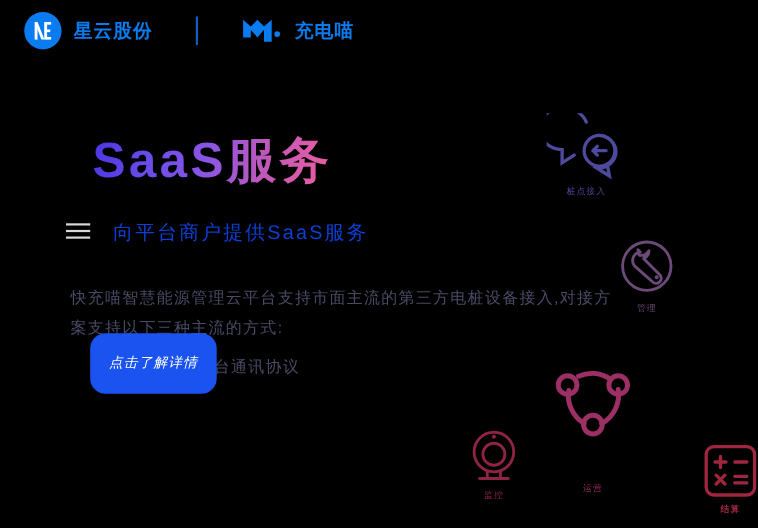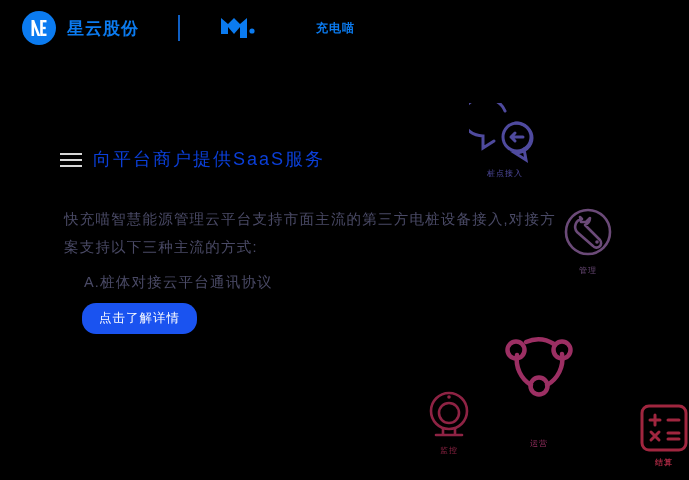--- a/index.html
+++ b/index.html
@@ -33,38 +33,38 @@
   .brand-divider {
     width:2px; height:26px; background:#0f5fc4;
     margin-left:39px; flex:0 0 auto;
   }
   .brand-secondary {
     display:flex; align-items:center; gap:7px;
     margin-left:39px;
   }
   .cat-mark { display:block; }
   .brand-name-2 {
-    color:#0b7bf0; font-size:12px; font-weight:bold;
-    letter-spacing:1px; white-space:nowrap;margin-left:48px;
+    color:#0b7bf0; font-size:17px; font-weight:bold;
+    letter-spacing:1px; white-space:nowrap;
   }
 
   
   .hero { position:absolute; top:120px; left:0; width:420px; }
 
   .hero-title {
     font-size:45px; font-weight:bold; letter-spacing:3px;
     margin-left:84px; line-height:1.15;
     background:linear-gradient(100deg,#4b36e0 0%,#6b4ceb 25%,#8a56e4 48%,#c158b8 72%,#ef5e9e 100%);
     -webkit-background-clip:text; background-clip:text;
     -webkit-text-fill-color:transparent; color:transparent;
     width:max-content;
   }
 
   .hero-sub-row {
-    display:flex; align-items:flex-end; gap:11px;
+    display:flex; align-items:flex-start; gap:21px;
     margin-left:60px; margin-top:27px;
   }
   .hamburger { width:22px; flex:0 0 auto; }
   .hamburger span {
     display:block; height:2px; background:#d8d8d8; margin:4px 0;
   }
   .hero-sub {
     color:#0b3fd8; font-size:18px; letter-spacing:2px;
     white-space:nowrap;
   }
@@ -77,32 +77,32 @@
   .hero-list { margin-left:84px; margin-top:7px; }
   .hero-list li {
     list-style:none; color:#4a4a66;
     font-size:14.5px; line-height:28px; letter-spacing:1.2px;
   }
 
   .cta {
     position:absolute; left:82px; top:303px;
     background:#1a53f0; color:#ffffff;
     border:none; border-radius:14px;
-    padding:7px 17px; font-size:12.5px; letter-spacing:1px;
-    font-family:inherit; cursor:pointer; white-space:nowrap;
+    padding:19px 17px; font-size:12.5px; letter-spacing:1px;
+    font-family:inherit; cursor:pointer; white-space:nowrap;font-style:italic;
   }
 
   
   .decor { position:absolute; display:flex; flex-direction:column;
            align-items:center; gap:3px; }
   .decor svg { display:block; }
   .decor-label { font-size:8px; letter-spacing:1px; white-space:nowrap; }
 
-  .d-access   { left:469px; top:103px; }
-  .d-manage   { left:560px; top:206px; }
+  .d-access   { left:497px; top:103px; }
+  .d-manage   { left:560px; top:216px; }
   .d-operate  { left:500px; top:328px;gap:40px; }
   .d-monitor  { left:423px; top:390px; }
   .d-settle   { left:638px; top:402px;font-weight:bold; }
 </style>
 </head>
 <body>
 
 <div class="header">
 
   <div class="brand-primary">
@@ -126,20 +126,21 @@
       <path d="M2 3 L2 19 L9 19 L9 12 L15 19 L21 12 L21 23 L28 23 L28 3 L21 9 L15 3 L9 9 Z" fill="#0b7bf0"></path>
       <circle cx="33" cy="16" r="2.6" fill="#0b7bf0"></circle>
     </svg>
     <span class="brand-name-2">充电喵</span>
   </div>
 
 </div>
 
 <div class="hero">
 
+  <h1 class="hero-title">SaaS服务</h1>
 
   <div class="hero-sub-row">
     <div class="hamburger">
       <span></span>
         <span></span>
         <span></span>
     </div>
     <div class="hero-sub">向平台商户提供SaaS服务</div>
   </div>
 

